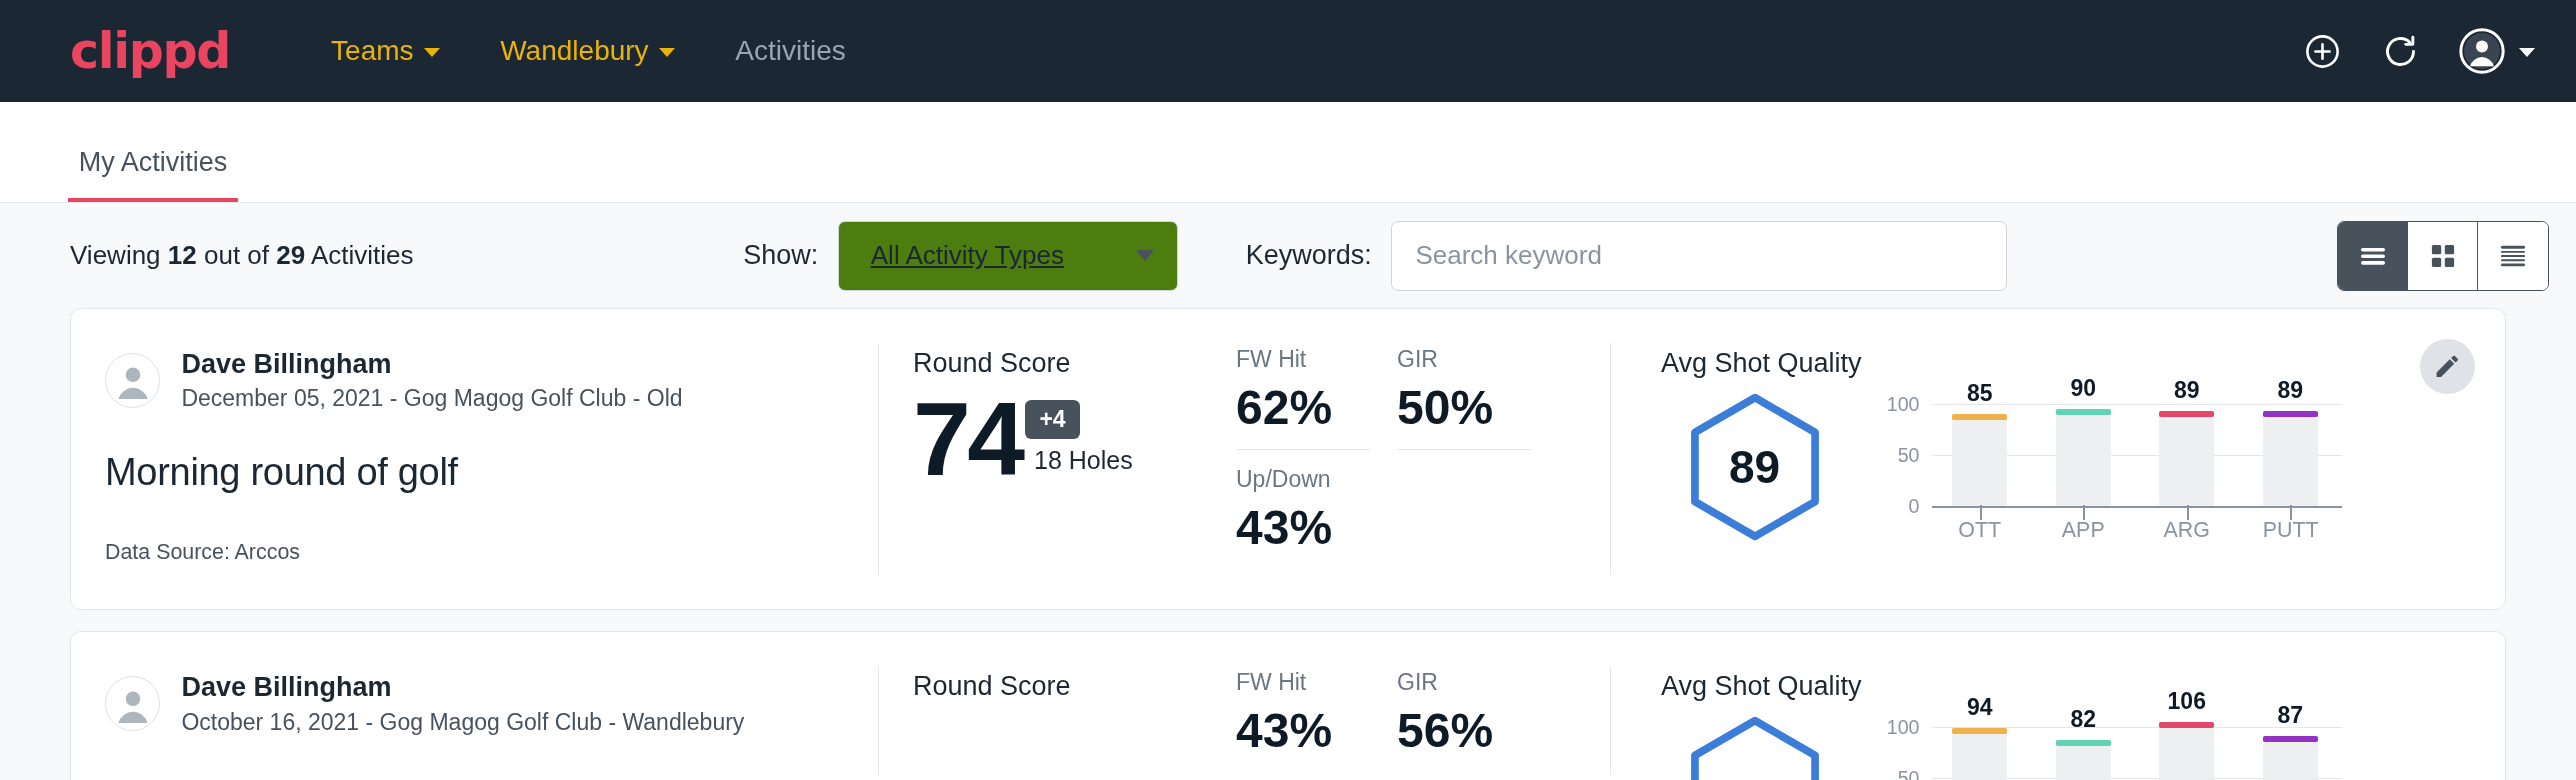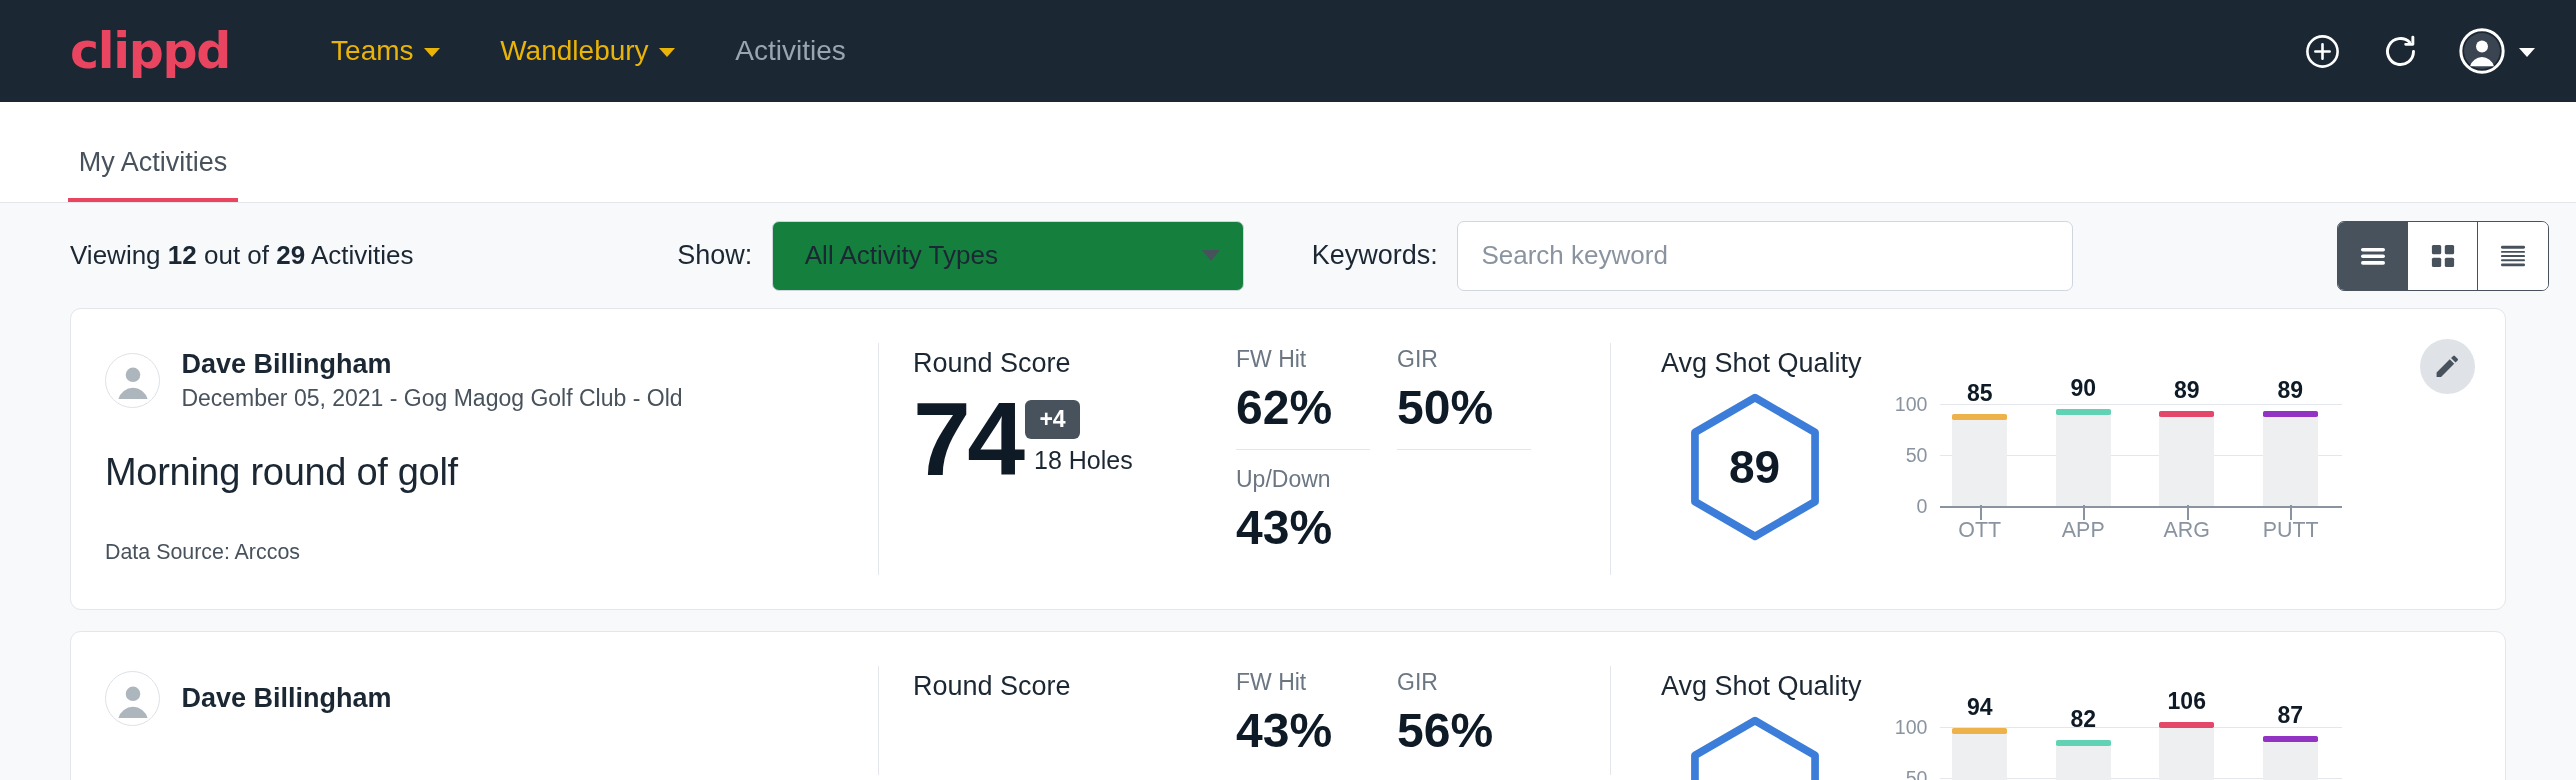--- a/index.html
+++ b/index.html
@@ -80,29 +80,30 @@
   }
   .viewing {
     font-size: 26px;
     color: #1b2733;
     white-space: nowrap;
   }
   .viewing b { font-weight: 700; }
   .filtergroup { display: flex; align-items: center; gap: 19.6px; }
   .flabel { font-size: 27px; color: #1b2733; white-space: nowrap; }
   .select {
-    width: 472px; height: 70px;
-    background: #15803d;
+    width: 340px; height: 70px;
+    background: #4d7c0f;
     border: 0.9px solid #cfd6de;
     border-radius: 7.1px;
     display: flex; align-items: center;
     justify-content: space-between;
     padding: 0 23px 0 32px;
     font-size: 26px; color: #1b2733;
     cursor: pointer;
+    text-decoration: underline;
   }
   .select .chev2 {
     width: 0; height: 0;
     border-left: 9.8px solid transparent;
     border-right: 9.8px solid transparent;
     border-top: 11.6px solid #47525d;
   }
   .searchbox {
     width: 616px; height: 70px;
     background: #ffffff;
@@ -192,21 +193,21 @@
   .hexwrap { width: 187px; display:flex; align-items:center; justify-content:center; padding-top: 5.4px;}
   .hexnum {
     position: absolute; width: 100%; text-align: center;
     font-size: 46px; font-weight: 700; color: #0e1a26;
   }
   .hexbox { position: relative; display: flex; align-items: center; justify-content: center; }
 
   
   .chart { margin-left: 30px; position: relative; width: 464px; height: 170px; }
   .chart .plot { position: absolute; left: 50px; right: 0; top: 19.6px; height: 102px; }
-  .gridline { position: absolute; left: 12px; right: 0; height: 0.9px; background: #e3e6ea; text-decoration: underline; }
+  .gridline { position: absolute; left: 4px; right: 0; height: 0.9px; background: #e3e6ea; text-decoration: underline; }
   .gridline.base { background: #8a94a0; height: 1.8px; }
   .ytick {
     position: absolute; right: 100%; margin-right: 12.5px;
     font-size: 19.6px; color: #8a94a0; transform: translateY(-50%);
     white-space: nowrap;
   }
   .bars { position: absolute; left: 0; right: 0; bottom: 0; top: 0; display: flex; justify-content: space-around; align-items: flex-end; }
   .barcol { width: 55px; position: relative; height: 100%; display: flex; flex-direction: column; justify-content: flex-end; }
   .bar { background: #eeeff1; width: 100%; position: relative; }
   .bar .cap { position: absolute; left: 0; right: 0; top: -5.4px; height: 6.2px; border-radius: 1.8px; }
@@ -458,20 +459,21 @@
       <div class="person">
         <div class="avatar-sm">
           <svg width="52" height="52" viewBox="0 0 40 40">
             <circle cx="20" cy="20" r="17" fill="#ffffff"></circle>
             <circle cx="20" cy="16" r="5.6" fill="#adb5bd"></circle>
             <path d="M8.8 34.6a11.6 11.6 0 0 1 22.4 0z" fill="#adb5bd"></path>
           </svg>
         </div>
         <div>
           <div class="pname">Dave Billingham</div>
+          <div class="pdate">October 16, 2021 - Gog Magog Golf Club - Wandlebury</div>
         </div>
       </div>
     </div>
 
     <div class="col-score">
       <div class="seclabel">Round Score</div>
       <div class="scoreline">
         <div class="bignum"></div>
       </div>
     </div>

